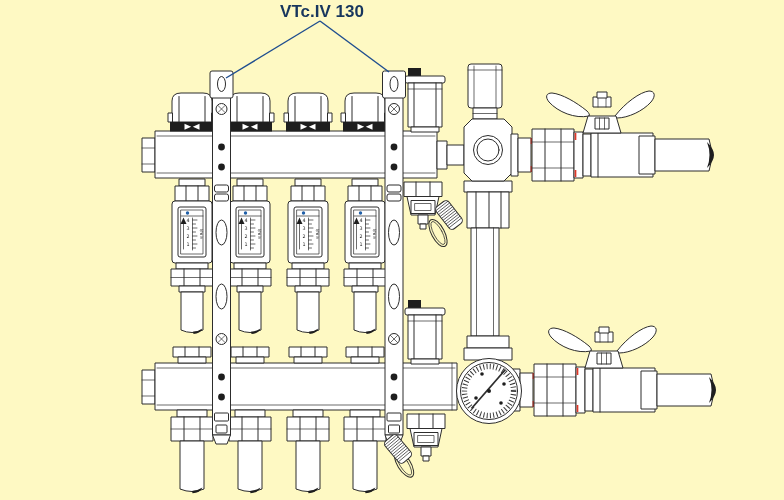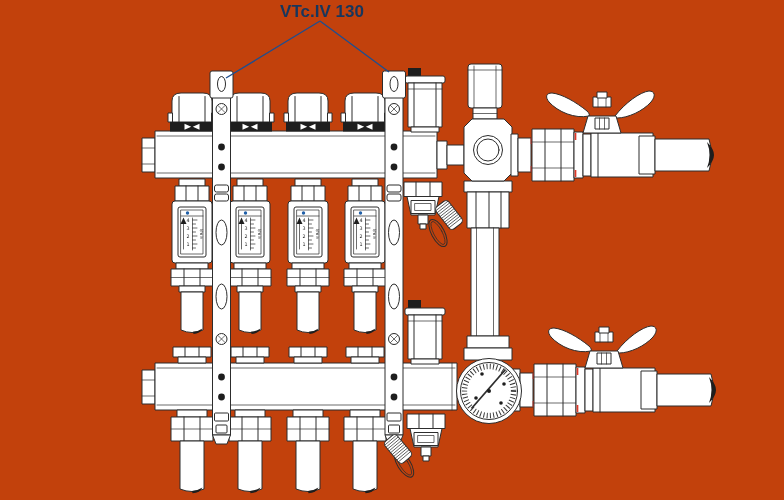--- a/index.html
+++ b/index.html
@@ -1,16 +1,16 @@
 <!DOCTYPE html>
 <html><head>
 <meta charset="utf-8">
 <style>
   html,body { margin:0; padding:0; background:#ffffff; }
-  #stage { position:relative; width:784px; height:500px; background:#c2410c; overflow:hidden;
+  #stage { position:relative; width:784px; height:500px; background:#fef9c3; overflow:hidden;
            font-family:"Liberation Sans", sans-serif; }
   svg { display:block; }
   .ln  { fill:none; stroke:#2d2d2d; stroke-width:1; stroke-linecap:round; stroke-linejoin:round; }
   .thin{ stroke-width:0.7; }
   .wf  { fill:#ffffff; stroke:#2d2d2d; stroke-width:1; stroke-linejoin:round; }
   .blk { fill:#1e1e1e; stroke:none; }
   .ticks { fill:none; stroke:#3a3a3a; stroke-width:5.5; }
   text.num  { font:4.8px "DejaVu Sans", sans-serif; fill:#222; }
   text.unit { font:4.2px "DejaVu Sans", sans-serif; fill:#222; }
   text.title{ font:bold 17px "Liberation Sans", sans-serif; }

